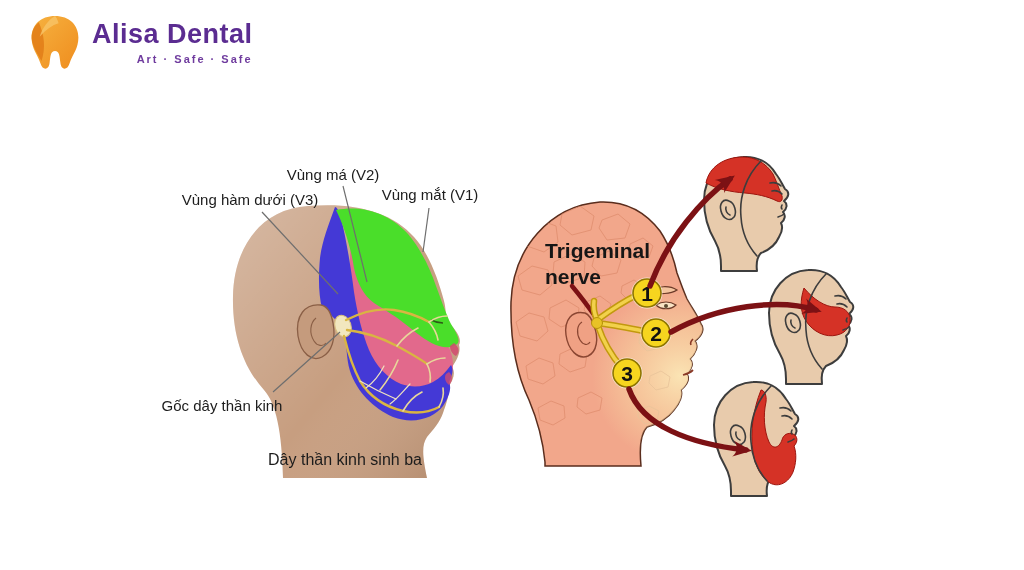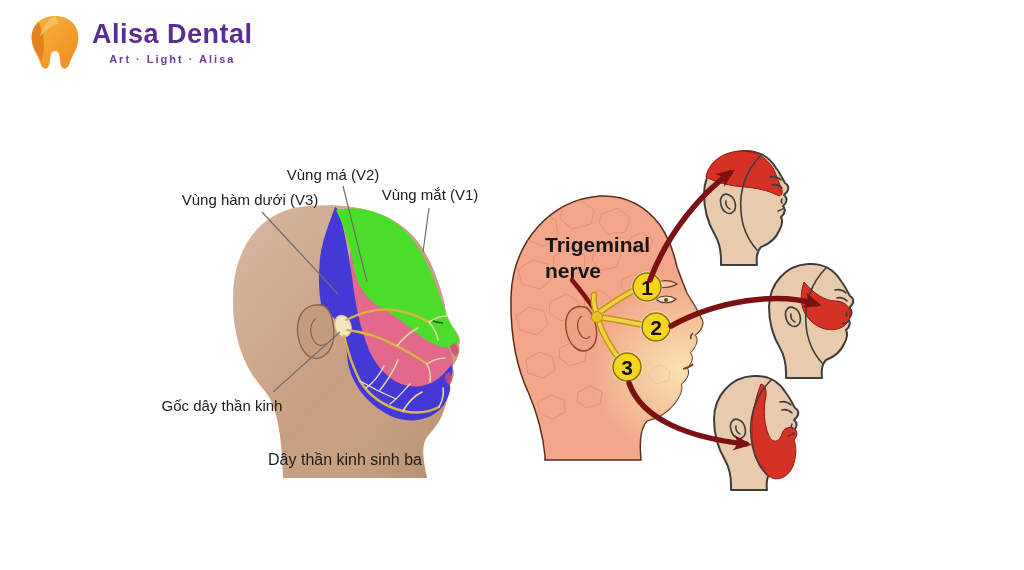--- a/index.html
+++ b/index.html
@@ -1,25 +1,25 @@
 <!DOCTYPE html>
 <html><head>
 <meta charset="utf-8">
 <style>
   html,body{margin:0;padding:0;background:#ffffff;}
   .stage{position:relative;width:1024px;height:570px;overflow:hidden;background:#ffffff;
          font-family:"Liberation Sans",sans-serif;}
   .logo{position:absolute;left:28px;top:12px;display:flex;align-items:flex-start;gap:10px;}
   .logo svg{display:block;}
-  .logo-textcol{display:flex;flex-direction:column;align-items:center;padding-top:9px;}
+  .logo-textcol{display:flex;flex-direction:column;align-items:flex-end;padding-top:9px;}
   .logo-name{font-size:27px;font-weight:bold;color:#5b2c91;letter-spacing:.5px;line-height:1;}
   .logo-tagline{font-size:11px;font-weight:bold;color:#6f3b9e;letter-spacing:2px;margin-top:5px;}
   .fig{position:absolute;}
   .fig-left{left:140px;top:140px;width:360px;height:340px;}
-  .fig-right{left:490px;top:130px;width:400px;height:390px;}
+  .fig-right{left:490px;top:136px;width:400px;height:390px;}
   svg text{font-family:"Liberation Sans",sans-serif;}
   .lbl{font-size:15px;fill:#1c1c1c;}
   .cap{font-size:16px;fill:#1c1c1c;}
   .ttl{font-size:21px;font-weight:bold;fill:#161616;}
   .num{font-size:21px;font-weight:bold;fill:#111;text-anchor:middle;}
   .leader{stroke:#6e6e6e;stroke-width:1.2;}
 </style>
 </head>
 <body>
 
@@ -32,21 +32,21 @@
           <stop offset="0" stop-color="#f6b240"></stop>
           <stop offset="1" stop-color="#ef8d1e"></stop>
         </linearGradient>
       </defs>
       <path d="M30,3 C14,3 4,13 4,27 C4,39 10,45 14,56 C16,63 23,64 24,55 C25,48 25,42 30,42 C35,42 35,48 36,55 C37,64 44,63 46,56 C50,45 56,39 56,27 C56,13 46,3 30,3 Z" fill="url(#toothGrad)"></path>
       <path d="M12,10 C18,24 20,38 15,53 C10,44 5,37 4,28 C4,20 7,14 12,10 Z" fill="#e07d18" opacity="0.85"></path>
       <path d="M30,3 C22,8 16,16 13,26 C20,18 27,13 34,11 C33,7 31,4 30,3 Z" fill="#f8c468" opacity="0.8"></path>
     </svg>
     <div class="logo-textcol">
       <div class="logo-name">Alisa Dental</div>
-      <div class="logo-tagline">Art · Light · Alisa</div>
+      <div class="logo-tagline">Art · Safe · Safe</div>
     </div>
   </div>
 
   <div class="fig fig-left">
     <svg width="360" height="340" viewBox="0 0 360 340">
       <defs>
         <linearGradient id="skinShade" x1="0" y1="0" x2="1" y2="1">
           <stop offset="0" stop-color="#ffffff" stop-opacity="0.28"></stop>
           <stop offset="0.55" stop-color="#ffffff" stop-opacity="0"></stop>
           <stop offset="1" stop-color="#5a3214" stop-opacity="0.22"></stop>

